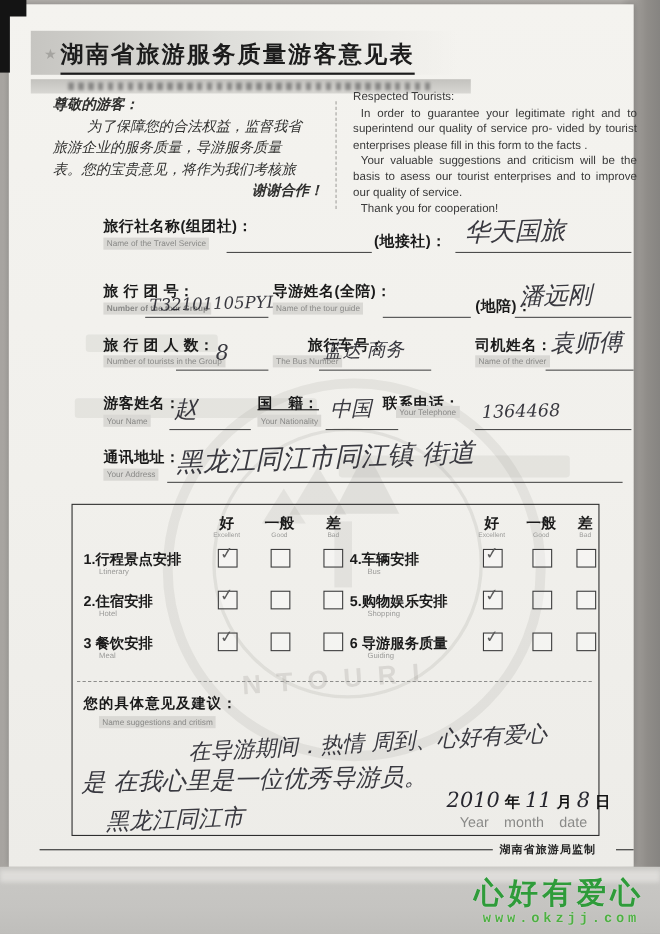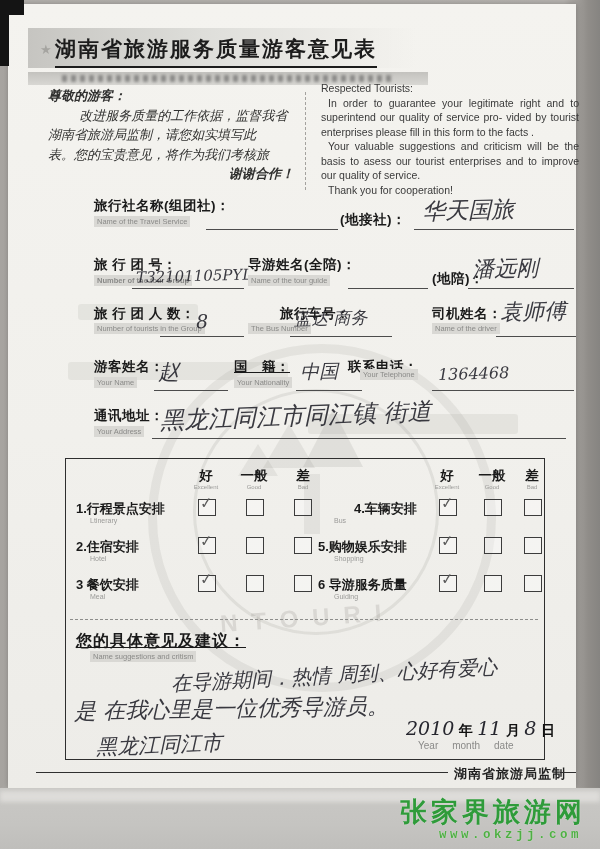--- a/index.html
+++ b/index.html
@@ -54,26 +54,26 @@
   .rb-en{position:absolute;font-size:7px;color:#9a9a98;white-space:nowrap;}
   .hdr-cn{position:absolute;font-weight:bold;font-size:13.5px;color:#1a1a1a;transform:translateX(-50%);}
   .hdr-en{position:absolute;font-size:6px;color:#9b9b99;transform:translateX(-50%);}
   .cb{position:absolute;width:16px;height:15px;border:1.6px solid #3c3c3c;background:rgba(255,255,255,.35);}
   .tick{position:absolute;left:1px;top:-6px;font-size:15px;color:#5a5a5a;font-family:"DejaVu Sans",sans-serif;transform:rotate(-6deg);}
   .dashline{position:absolute;left:4px;width:468px;border-top:1.5px dashed #8d8d8b;}
   
   .date-row{position:absolute;white-space:nowrap;}
   .date-row .dl{font-weight:bold;font-size:14px;color:#111;}
   .date-row .hy{font-family:"DejaVu Serif",serif;font-style:italic;font-size:19px;color:#26262e;}
-  .date-en{position:absolute;font-size:10px;color:#8a8a88;letter-spacing:0;}
+  .date-en{position:absolute;font-size:13px;color:#8a8a88;letter-spacing:0;}
   .date-en span{margin-right:14px;}
   
   .footer-line-l{position:absolute;left:28px;top:768px;width:412px;border-top:1.6px solid #2f2f2f;}
   .footer-line-r{position:absolute;left:552px;top:768px;width:16px;border-top:1.6px solid #2f2f2f;}
-  .footer-text{position:absolute;left:446px;top:761px;font-weight:bold;font-size:13px;letter-spacing:1px;color:#222;}
+  .footer-text{position:absolute;left:446px;top:761px;font-weight:bold;font-size:10px;letter-spacing:1px;color:#222;}
   
   .bottom-strip{position:absolute;left:0;top:788px;width:600px;height:61px;
     background:linear-gradient(180deg,#c9c8c5 0,#c5c4c1 60%,#bfbebb 100%);}
   .bottom-blur{position:absolute;left:0;top:3px;width:600px;height:11px;background:rgba(233,232,229,.65);filter:blur(2px);}
   .site-name{position:absolute;right:14px;top:6px;font-family:"DejaVu Serif",serif;font-weight:bold;
     font-size:27px;letter-spacing:4px;color:#2f9b3a;text-shadow:0 0 1px rgba(255,255,255,.8);}
   .site-url{position:absolute;right:18px;top:40px;font-weight:bold;font-size:12.5px;letter-spacing:3.5px;
     color:#4fae44;text-shadow:0 0 1px #e8f5e4;font-family:"Liberation Mono",monospace;}
 </style>
 </head>
@@ -97,22 +97,22 @@
 
   <div class="title-bar"></div>
   <div class="star">★</div>
   <div class="page-title">湖南省旅游服务质量游客意见表</div>
   <div class="sub-bar">
       <div class="blurtx"></div>
     </div>
 
   <div class="intro-cn">
     <div class="sal">尊敬的游客：</div>
-    <div class="l1">改进服务质量的工作依据，监督我省</div>
-    <div>湖南省旅游局监制，请您如实填写此</div>
+    <div class="l1">为了保障您的合法权益，监督我省</div>
+    <div>旅游企业的服务质量，导游服务质量</div>
     <div>表。您的宝贵意见，将作为我们考核旅</div>
     <div class="close">谢谢合作！</div>
   </div>
   <div class="intro-divider"></div>
   <div class="intro-en">
     <p class="sal">Respected Tourists:</p>
     <p>In order to guarantee your legitimate right and to superintend our quality of service pro- vided by tourist enterprises please fill in this form to the facts .</p>
     <p>Your valuable suggestions and criticism will be the basis to asess our tourist enterprises and to improve our quality of service.</p>
     <p>Thank you for cooperation!</p>
   </div>
@@ -199,21 +199,21 @@
     <div class="cb" style="left:228px;top:78px;"></div>
 
     <div class="rb-cn" style="left:10px;top:117px;">3 餐饮安排</div>
     <div class="rb-en" style="left:24px;top:134px;">Meal</div>
     <div class="cb" style="left:132px;top:116px;">
         <span class="tick">✓</span>
       </div>
     <div class="cb" style="left:180px;top:116px;"></div>
     <div class="cb" style="left:228px;top:116px;"></div>
 
-    <div class="rb-cn" style="left:252px;top:41px;margin-left:36px;">4.车辆安排</div>
+    <div class="rb-cn" style="left:252px;top:41px;">4.车辆安排</div>
     <div class="rb-en" style="left:268px;top:58px;">Bus</div>
     <div class="cb" style="left:373px;top:40px;">
         <span class="tick">✓</span>
       </div>
     <div class="cb" style="left:418px;top:40px;"></div>
     <div class="cb" style="left:458px;top:40px;"></div>
 
     <div class="rb-cn" style="left:252px;top:79px;">5.购物娱乐安排</div>
     <div class="rb-en" style="left:268px;top:96px;">Shopping</div>
     <div class="cb" style="left:373px;top:78px;">
@@ -225,21 +225,21 @@
     <div class="rb-cn" style="left:252px;top:117px;">6 导游服务质量</div>
     <div class="rb-en" style="left:268px;top:134px;">Guiding</div>
     <div class="cb" style="left:373px;top:116px;">
         <span class="tick">✓</span>
       </div>
     <div class="cb" style="left:418px;top:116px;"></div>
     <div class="cb" style="left:458px;top:116px;"></div>
 
     <div class="dashline" style="top:160px;"></div>
 
-    <div class="rb-cn" style="left:10px;top:172px;font-size:16px;letter-spacing:1px;text-decoration:underline;">您的具体意见及建议：</div>
+    <div class="rb-cn" style="left:10px;top:172px;font-size:13px;letter-spacing:1px;">您的具体意见及建议：</div>
     <div class="en-label" style="left:24px;top:192px;">Name suggestions and critism</div>
     <div class="hand" style="left:105px;top:203px;font-size:20px;transform:rotate(-3deg);">在导游期间．热情 周到、心好有爱心</div>
     <div class="hand" style="left:8px;top:235px;font-size:22px;transform:rotate(-1deg);">是 在我心里是一位优秀导游员。</div>
 
     <div class="date-row" style="left:340px;top:258px;">
       <span class="hy">2010</span>
       <span class="dl">年</span>
       <span class="hy">11</span>
       <span class="dl">月</span>
       <span class="hy">8</span>
@@ -254,15 +254,15 @@
   <div class="footer-line-l"></div>
   <div class="footer-text">湖南省旅游局监制</div>
   <div class="footer-line-r"></div>
 </div>
 
 <div class="corner-v"></div>
 <div class="corner-h"></div>
 
 <div class="bottom-strip">
   <div class="bottom-blur"></div>
-  <div class="site-name">张家界旅游网</div>
+  <div class="site-name">心好有爱心</div>
   <div class="site-url">www.okzjj.com</div>
 </div>
 
 </body></html>

